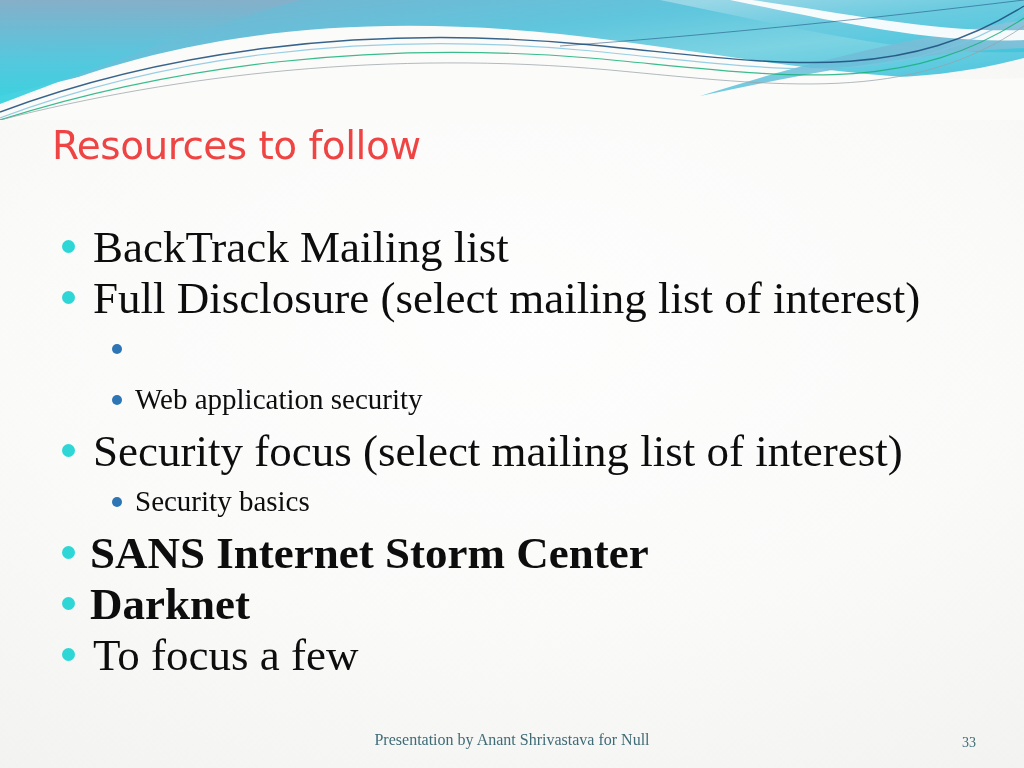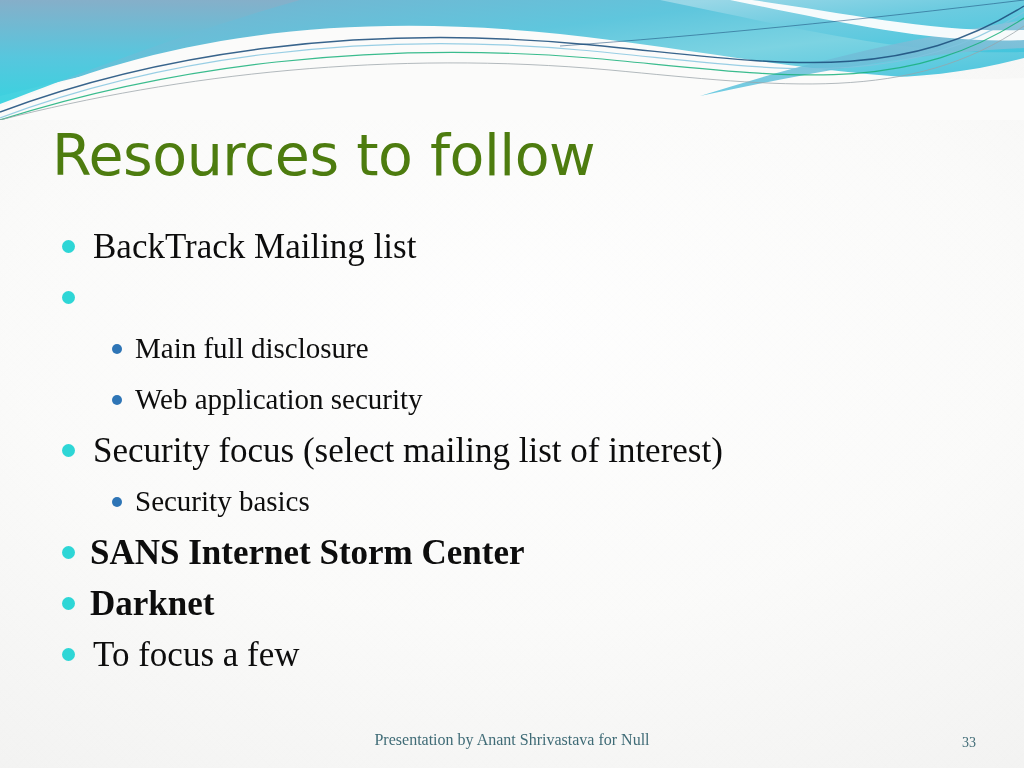--- a/index.html
+++ b/index.html
@@ -39,25 +39,25 @@
     width: 1024px;
     height: 120px;
   }
 
   #title {
     position: absolute;
     left: 52px;
     top: 126px;
     width: 900px;
     font-family: "DejaVu Sans", sans-serif;
-    font-size: 57px;
+    font-size: 39px;
     line-height: 1.05;
     font-weight: 400;
     letter-spacing: -0.5px;
-    color: #4d7c0f;
+    color: #ef4444;
     white-space: nowrap;
   }
 
   #body-list {
     position: absolute;
     left: 0;
     top: 221px;
     width: 1024px;
   }
   .bullet-row {
@@ -86,21 +86,21 @@
     height: 10px;
     background: #2e75b6;
   }
 
   .btext {
     color: #0d0d0d;
     white-space: nowrap;
   }
   .lvl1 .btext {
     margin-left: 31px;
-    font-size: 35px;
+    font-size: 45px;
   }
   .lvl2 .btext {
     margin-left: 23px;
     font-size: 29px;
   }
   .btext.bold { font-weight: 700; margin-left: 28px; }
 
   #footer-note {
     position: absolute;
     left: 0;
@@ -179,25 +179,25 @@
 
   <div id="body-list">
 
     <div class="bullet-row lvl1">
       <span class="dot"></span>
       <span class="btext">BackTrack Mailing list</span>
     </div>
 
     <div class="bullet-row lvl1">
       <span class="dot"></span>
+      <span class="btext">Full Disclosure (select mailing list of interest)</span>
     </div>
 
     <div class="bullet-row lvl2">
       <span class="dot"></span>
-      <span class="btext">Main full disclosure</span>
     </div>
 
     <div class="bullet-row lvl2">
       <span class="dot"></span>
       <span class="btext">Web application security</span>
     </div>
 
     <div class="bullet-row lvl1">
       <span class="dot"></span>
       <span class="btext">Security focus (select mailing list of interest)</span>

